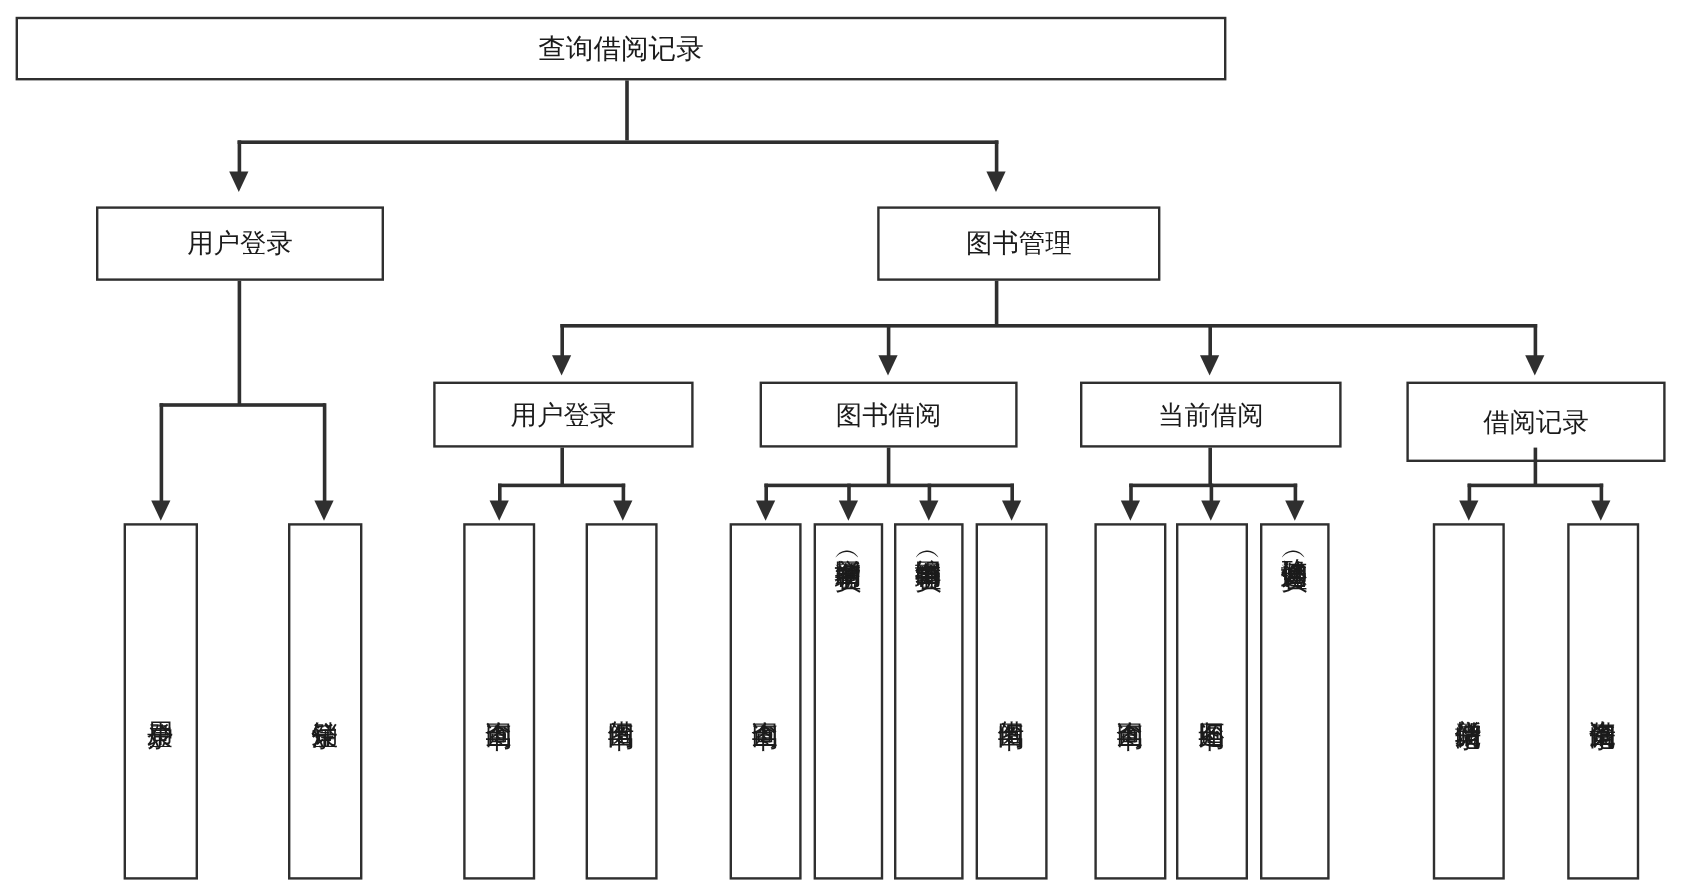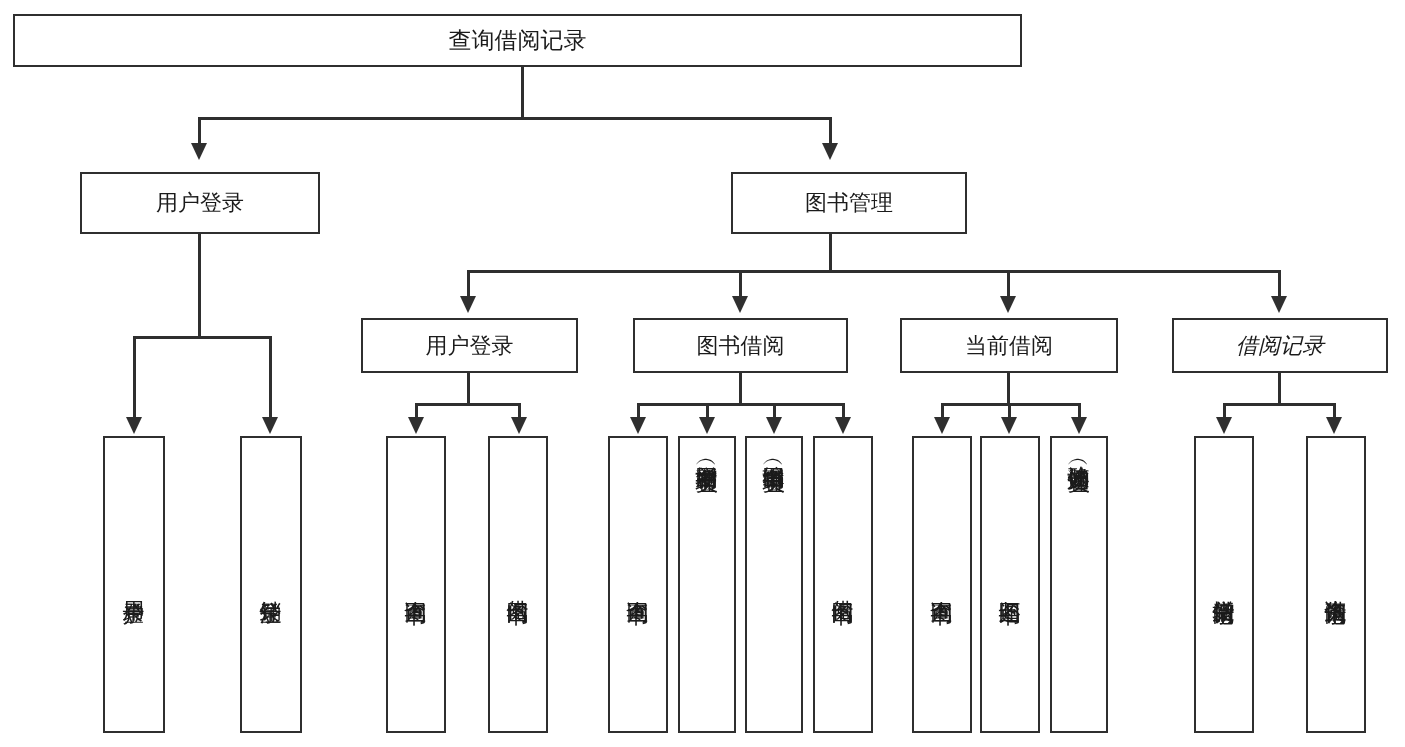--- a/index.html
+++ b/index.html
@@ -129,21 +129,21 @@
 
   <div class="node branch" style="left:361px; top:318px; width:217px; height:55px;">
     <span class="node-label">用户登录</span>
   </div>
   <div class="node branch" style="left:900px; top:318px; width:218px; height:55px;">
     <span class="node-label">当前借阅</span>
   </div>
   <div class="node branch" style="left:633px; top:318px; width:215px; height:55px;">
     <span class="node-label">图书借阅</span>
   </div>
-  <div class="node branch" style="left:1172px; top:318px; width:216px; height:55px;font-style:italic;">
+  <div class="node branch" style="left:1172px; top:318px; width:216px; height:67px;">
     <span class="node-label">借阅记录</span>
   </div>
 
   <div class="edge v" style="left:467px; top:373px; width:3px; height:32px;"></div>
   <div class="edge h" style="left:415px; top:403px; width:106px; height:3px;"></div>
   <div class="edge v" style="left:415px; top:403px; width:3px; height:16px;"></div>
   <div class="arrow" style="left:408px; top:417px;"></div>
   <div class="edge v" style="left:518px; top:403px; width:3px; height:16px;"></div>
   <div class="arrow" style="left:511px; top:417px;"></div>
 

